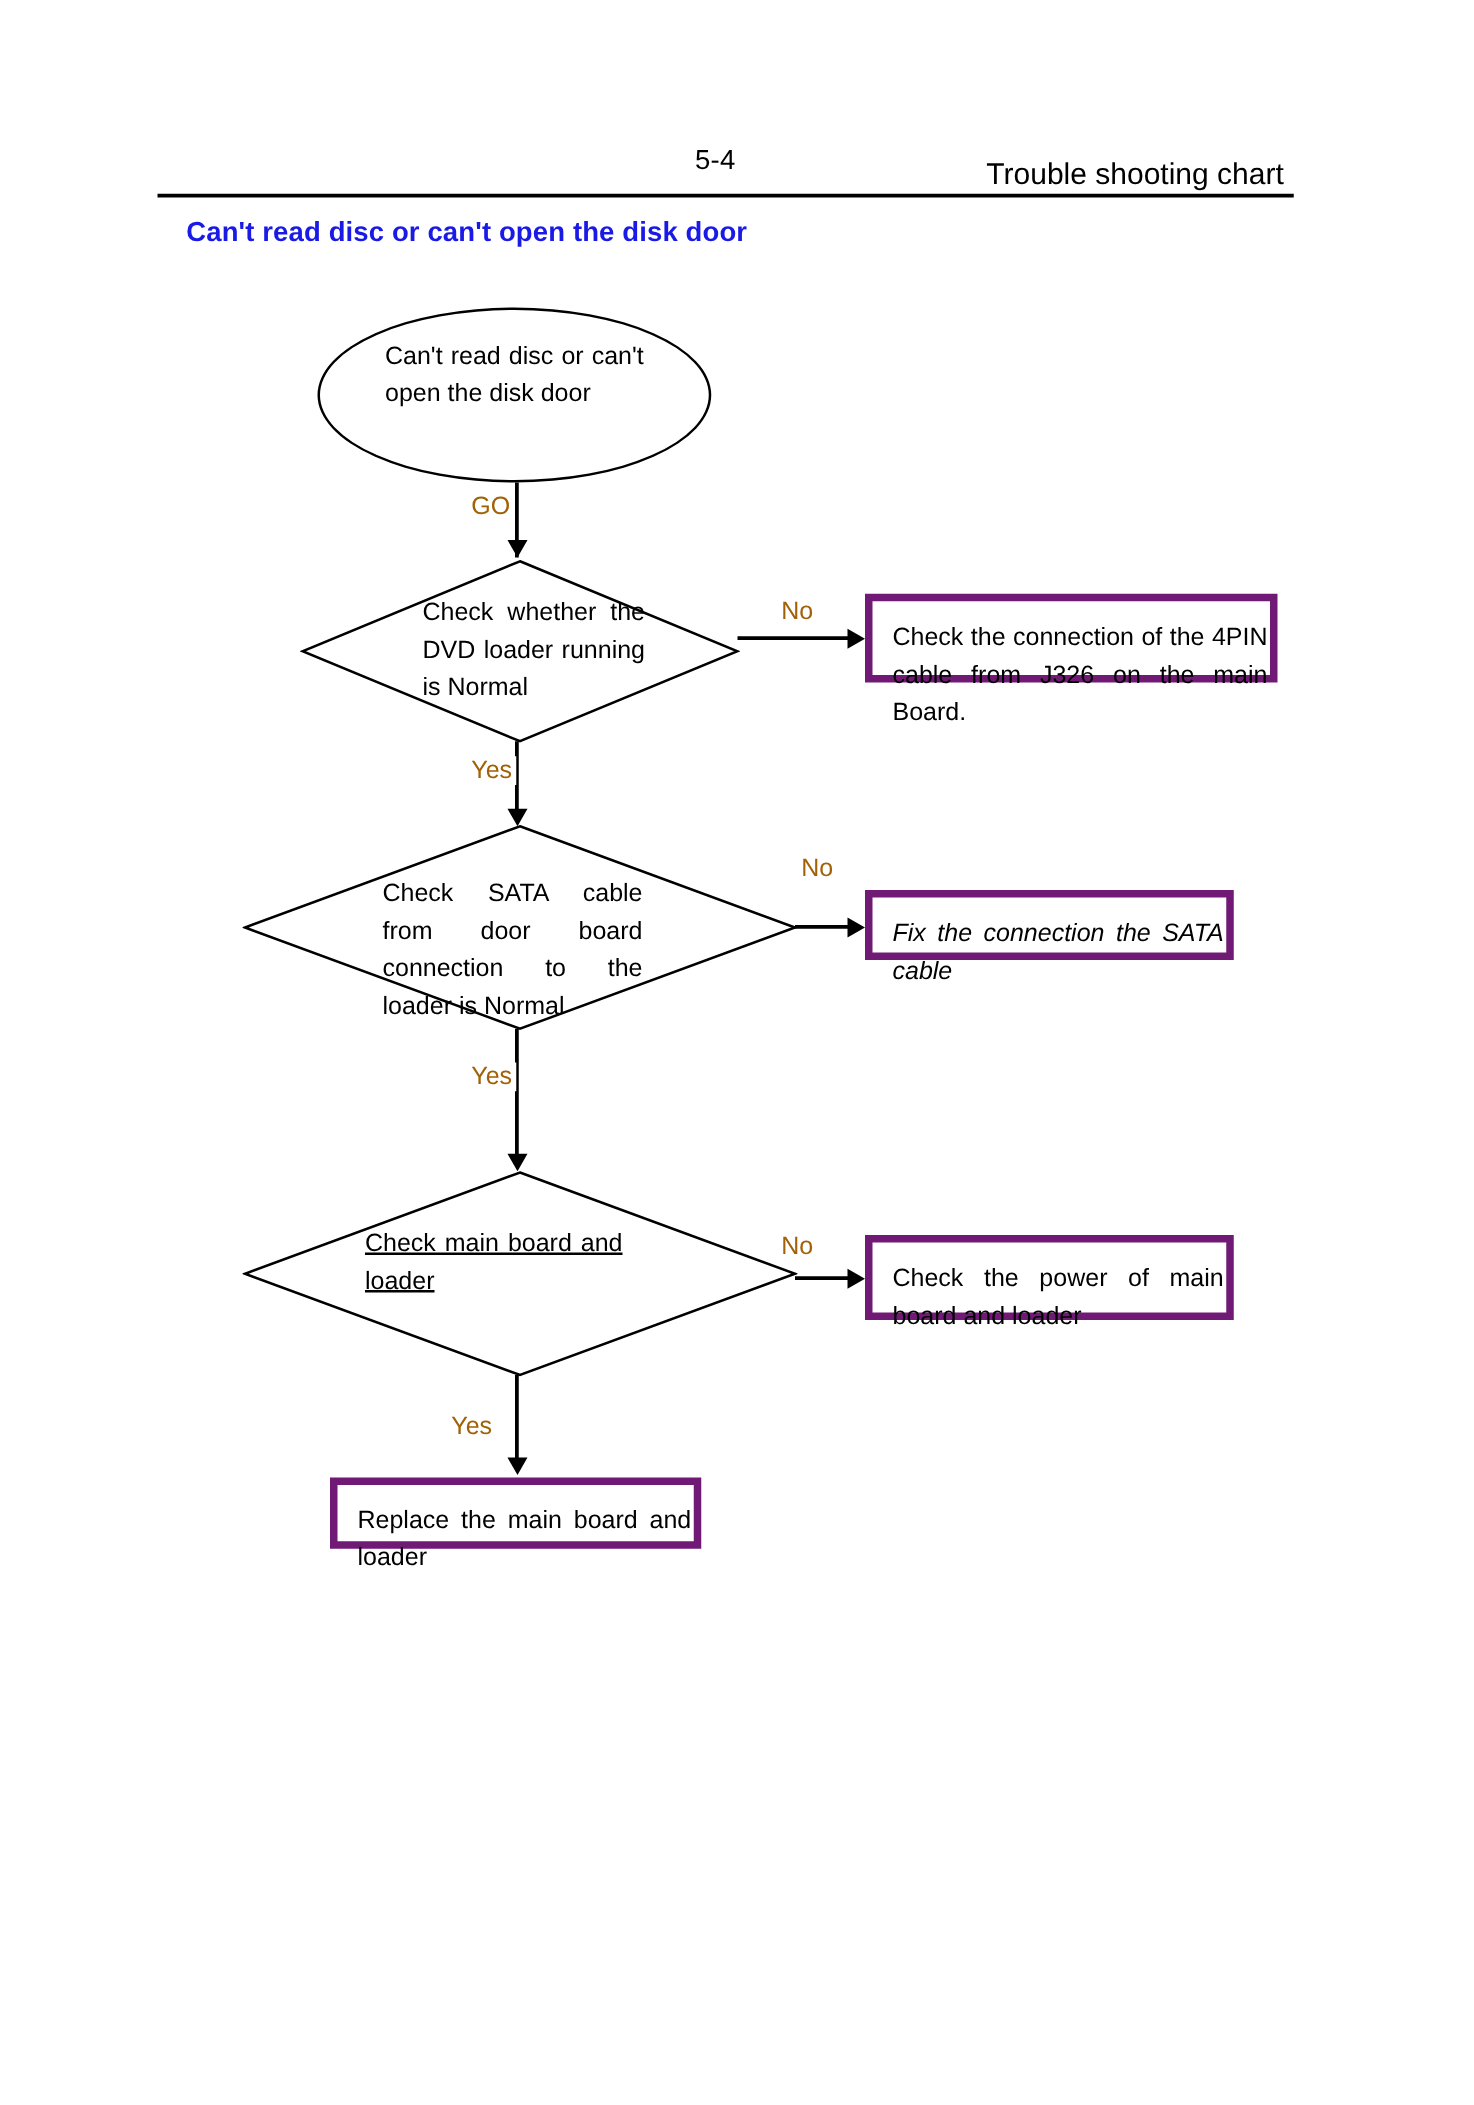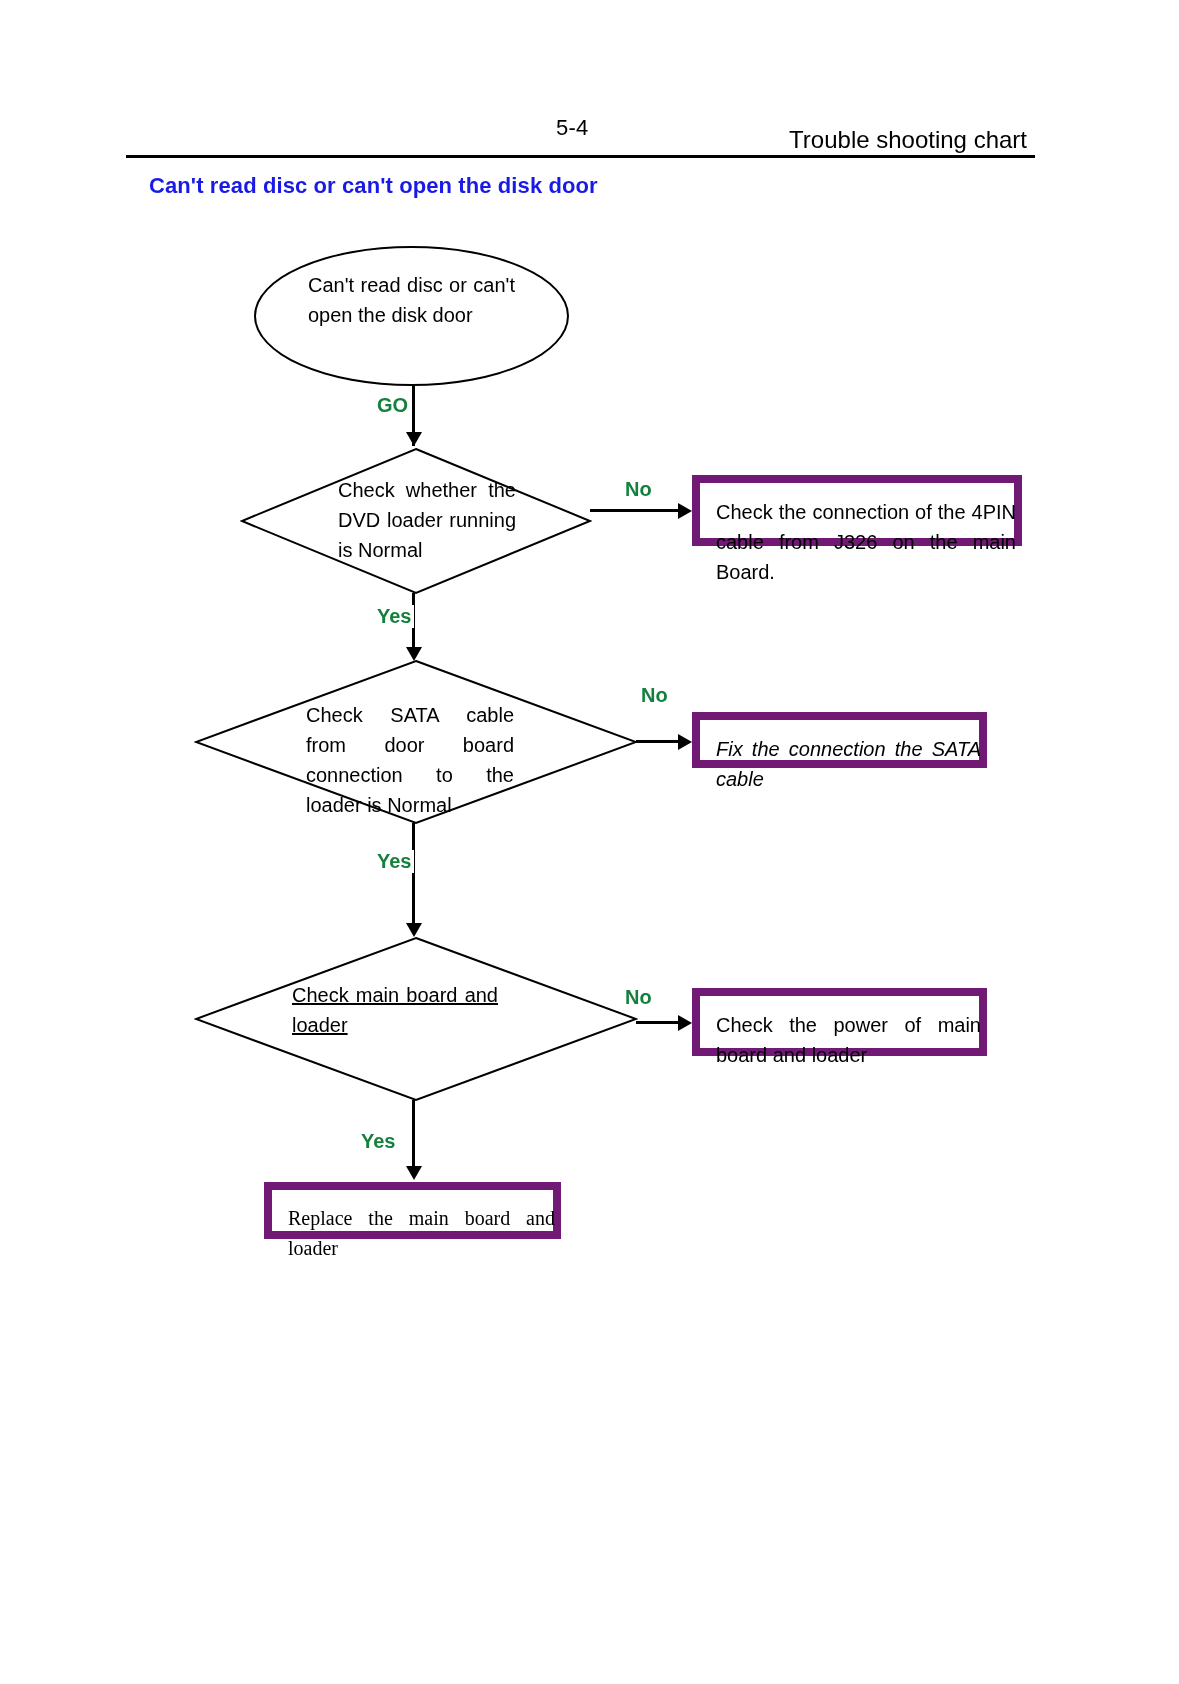--- a/index.html
+++ b/index.html
@@ -63,21 +63,21 @@
     color: #000;
   }
   .oval {
     position: absolute;
     border: 2px solid #000;
     border-radius: 50%;
     box-sizing: border-box;
   }
   .rect {
     position: absolute;
-    border: 8px solid #701a75;
+    border: 6px solid #701a75;
     box-sizing: border-box;
     background: #fff;
   }
   .rect .node-text {
     position: static;
   }
   .rect-inner {
     padding: 14px 16px 0 16px;
   }
   .diamond-svg {
@@ -112,24 +112,23 @@
     position: absolute;
     width: 0;
     height: 0;
     border-top: 8px solid transparent;
     border-bottom: 8px solid transparent;
     border-left: 14px solid #000;
   }
   .edge-label {
     position: absolute;
     font-size: 20px;
-    color: #15803d;
+    color: #a16207;
     background: #fff;
     padding: 0 3px;
-    font-weight: bold;
   }
 </style>
 </head>
 <body>
 
 <div id="page">
 
   <div id="page-number">5-4</div>
   <div id="header-title">Trouble shooting chart</div>
   <div id="header-rule"></div>
@@ -194,17 +193,17 @@
       <div class="node-text" style="width:265px; text-align-last:left;">Check the power of main board and loader</div>
     </div>
   </div>
 
   <div class="vline" style="left:396px; top:1100px; height:76px;"></div>
   <div class="arrow-down" style="left:390px; top:1166px;"></div>
   <div class="edge-label" style="left:342px; top:1130px;">Yes</div>
 
   <div class="rect" style="left:248px; top:1182px; width:297px; height:57px;">
     <div class="rect-inner" style="padding-top:13px;">
-      <div class="node-text" style="width:267px; text-align-last:left;font-family:Liberation Serif, serif;">Replace the main board and loader</div>
+      <div class="node-text" style="width:267px; text-align-last:left;">Replace the main board and loader</div>
     </div>
   </div>
 
 </div>
 
 </body></html>

